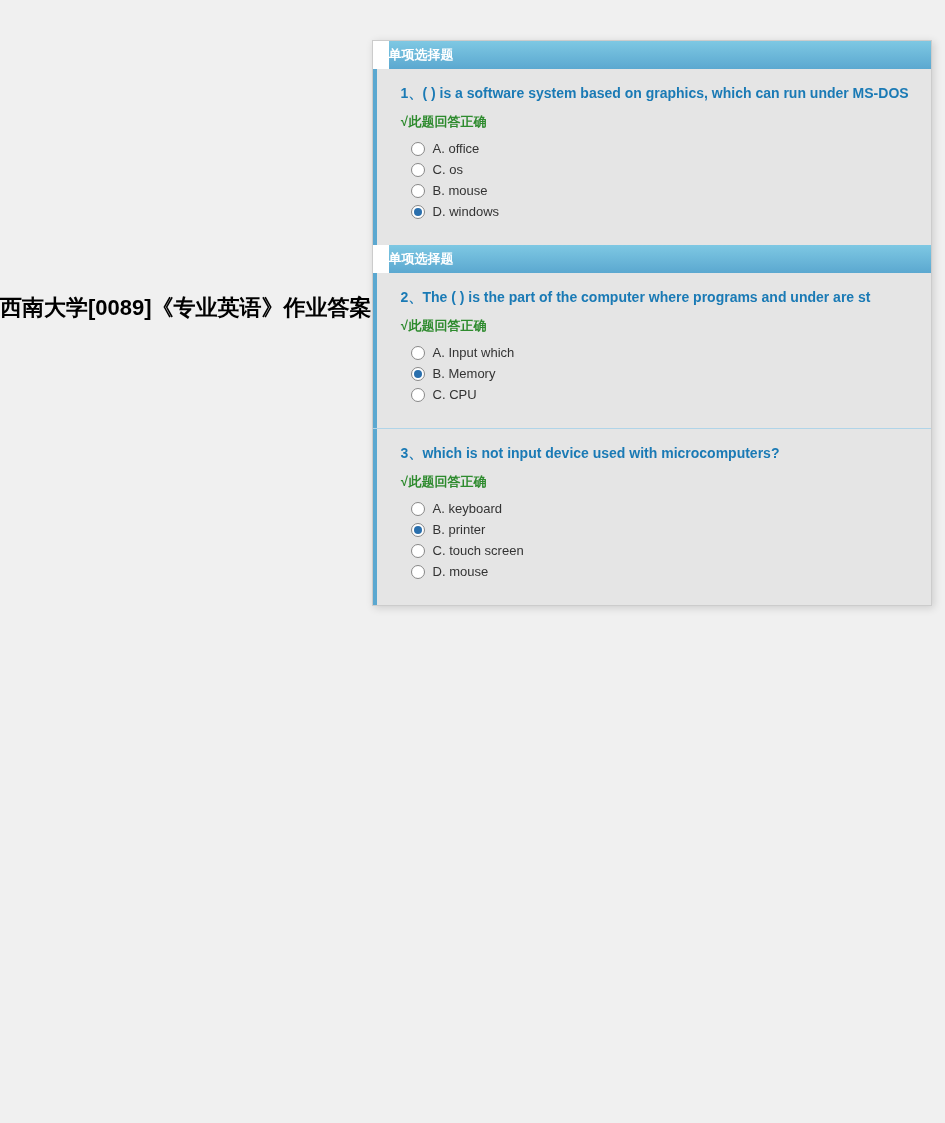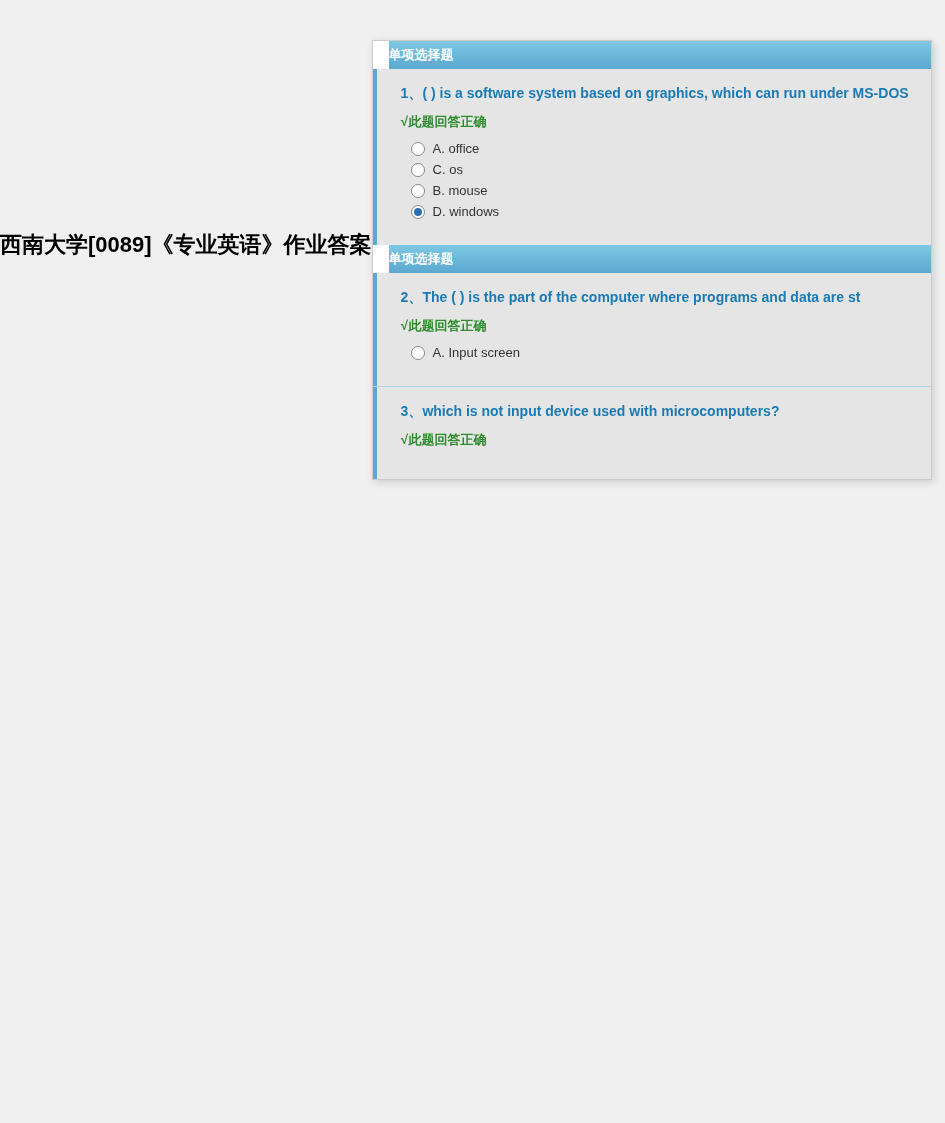--- a/index.html
+++ b/index.html
@@ -157,35 +157,73 @@
           </span>
           <span class="option-label">D. windows</span>
         </li>
       </ul>
     </div>
 
     <div class="section-header">单项选择题</div>
 
     <div class="question-block">
       <div class="question-text">
-        <span>2、</span><span>The ( ) is the part of the computer where programs and data are st</span>
+        <span>2、</span><span>The ( ) is the part of the computer where programs and under are st</span>
       </div>
       <div class="correct-badge">√此题回答正确</div>
       <ul class="options-list">
         <li class="option-item">
           <span class="radio-outer">
             
           </span>
-          <span class="option-label">A. Input screen</span>
+          <span class="option-label">A. Input which</span>
+        </li>
+        <li class="option-item">
+          <span class="radio-outer selected">
+            <span class="radio-inner"></span>
+          </span>
+          <span class="option-label">B. Memory</span>
+        </li>
+        <li class="option-item">
+          <span class="radio-outer">
+            
+          </span>
+          <span class="option-label">C. CPU</span>
         </li>
       </ul>
     </div>
 
     <div class="divider"></div>
 
     <div class="question-block">
       <div class="question-text">
         <span>3、</span><span>which is not input device used with microcomputers?</span>
       </div>
       <div class="correct-badge">√此题回答正确</div>
+      <ul class="options-list">
+        <li class="option-item">
+          <span class="radio-outer">
+            
+          </span>
+          <span class="option-label">A. keyboard</span>
+        </li>
+        <li class="option-item">
+          <span class="radio-outer selected">
+            <span class="radio-inner"></span>
+          </span>
+          <span class="option-label">B. printer</span>
+        </li>
+        <li class="option-item">
+          <span class="radio-outer">
+            
+          </span>
+          <span class="option-label">C. touch screen</span>
+        </li>
+        <li class="option-item">
+          <span class="radio-outer">
+            
+          </span>
+          <span class="option-label">D. mouse</span>
+        </li>
+      </ul>
     </div>
   </div>
 </div>
 
 </body></html>

